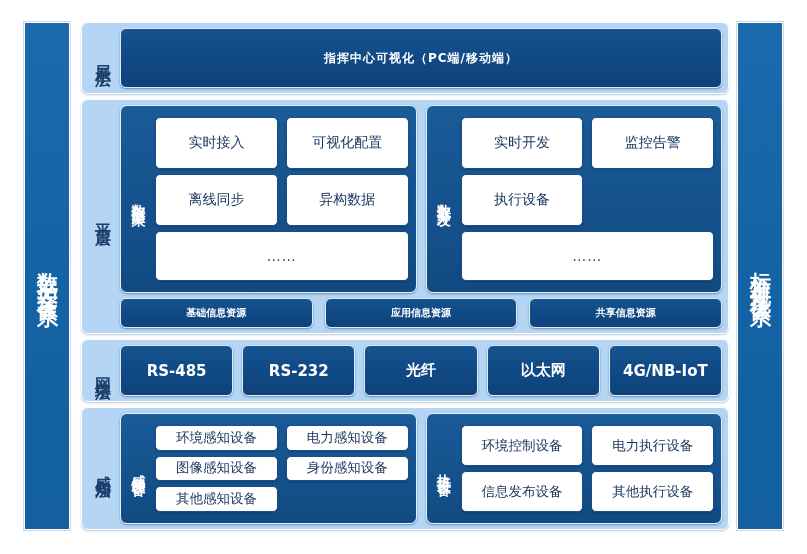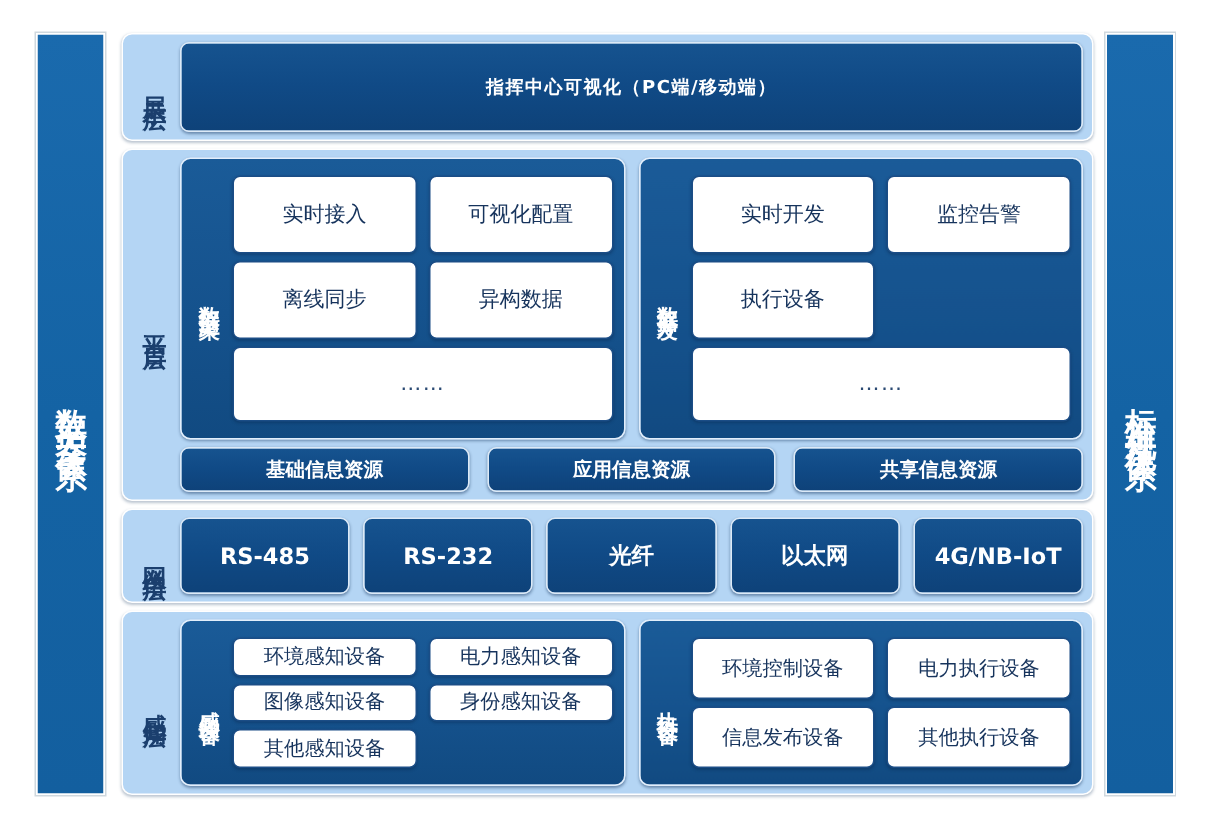--- a/index.html
+++ b/index.html
@@ -199,21 +199,21 @@
     font-size: 14px;
     letter-spacing: 1px;
   }
 
   .resource-row {
     flex: 0 0 30px;
     display: grid;
     grid-template-columns: repeat(3, 1fr);
     gap: 12px;
   }
-  .resource-row .darkbox { font-size: 13px; }
+  .resource-row .darkbox { font-size: 10px; }
 
   
   .net-row {
     flex: 1 1 auto;
     display: grid;
     grid-template-columns: repeat(5, 1fr);
     gap: 9px;
   }
   .net-row .darkbox { font-size: 15px; }
 

